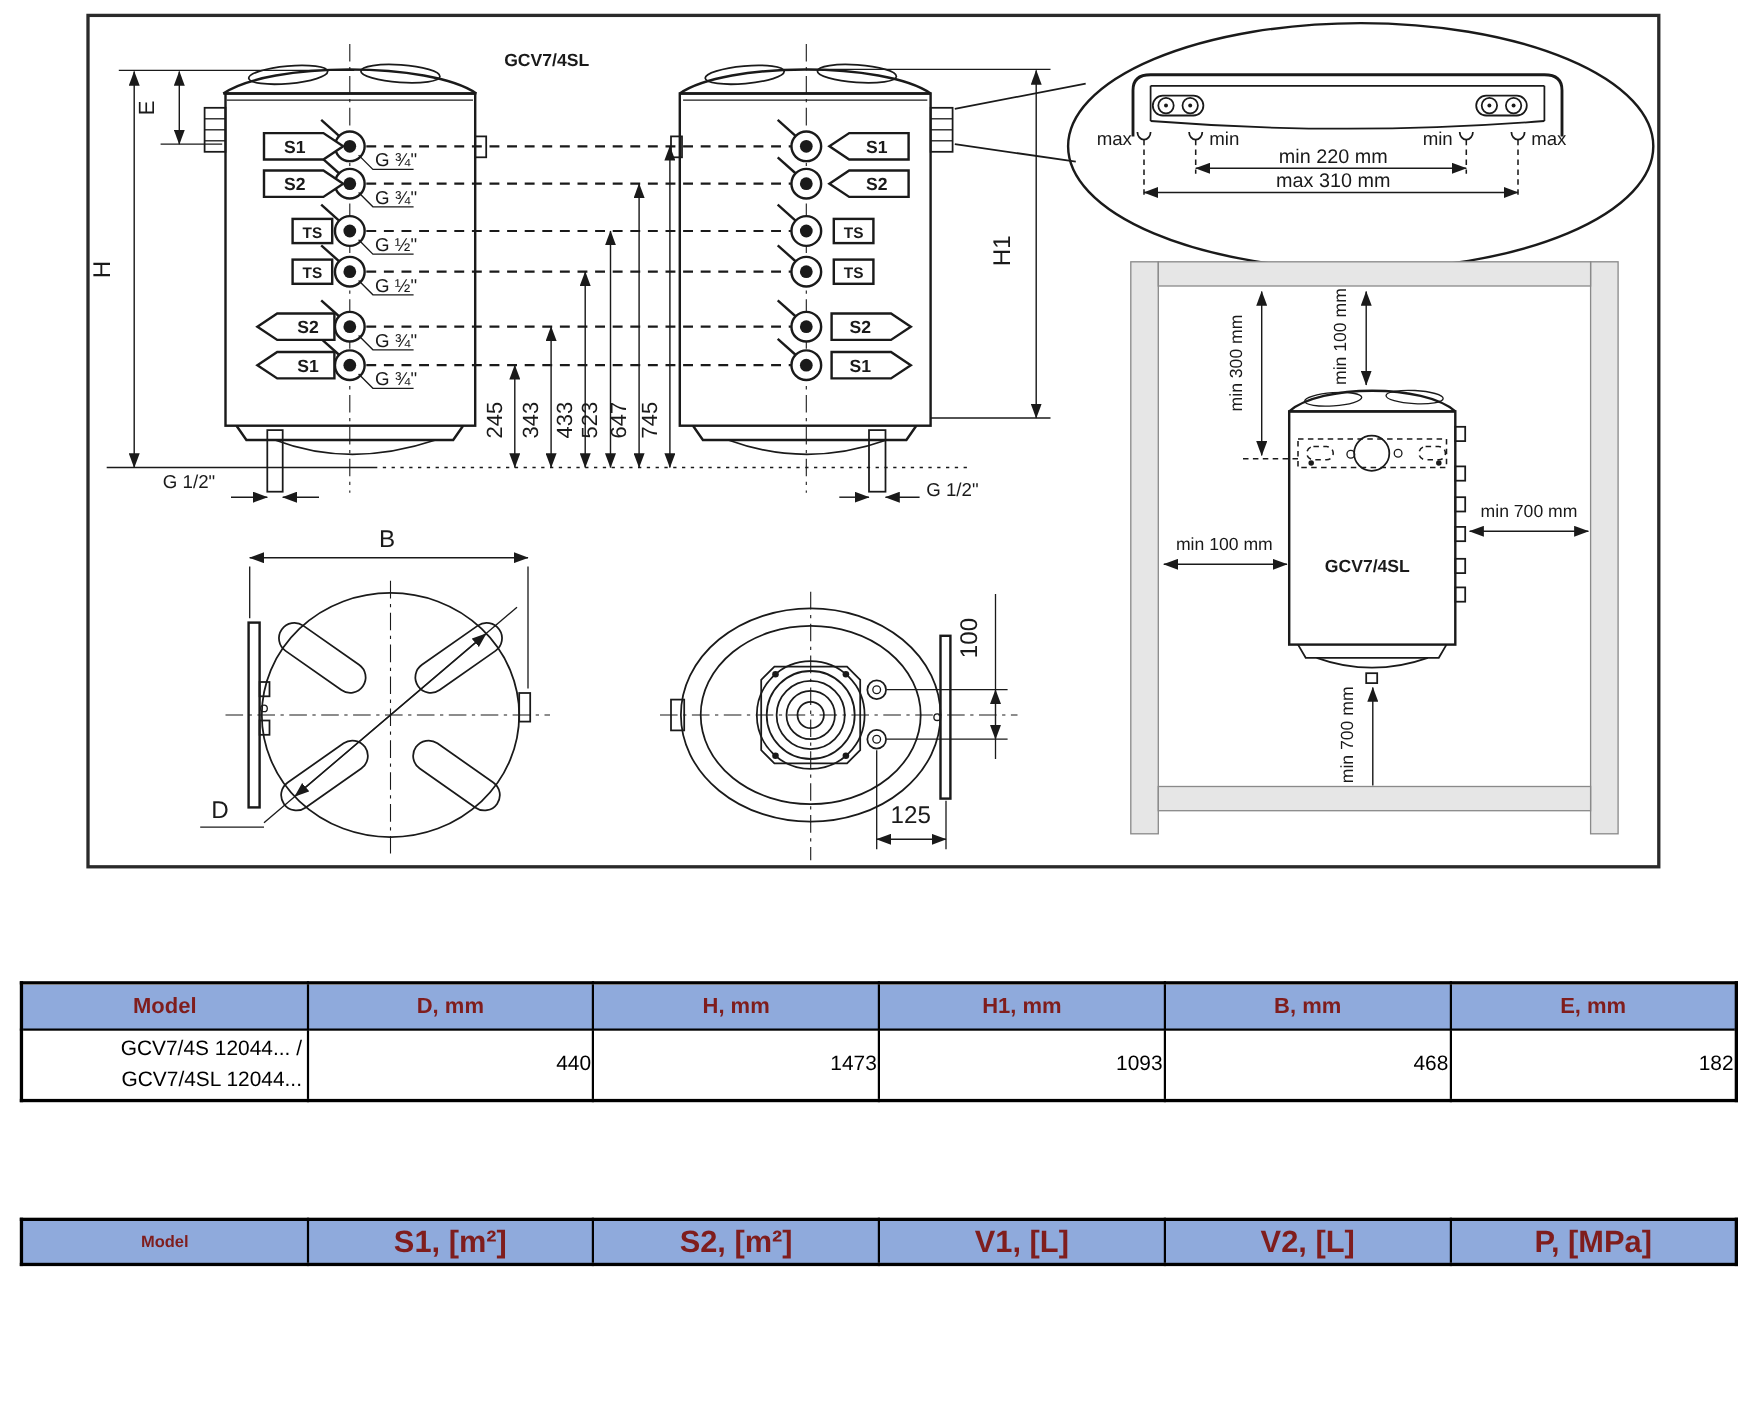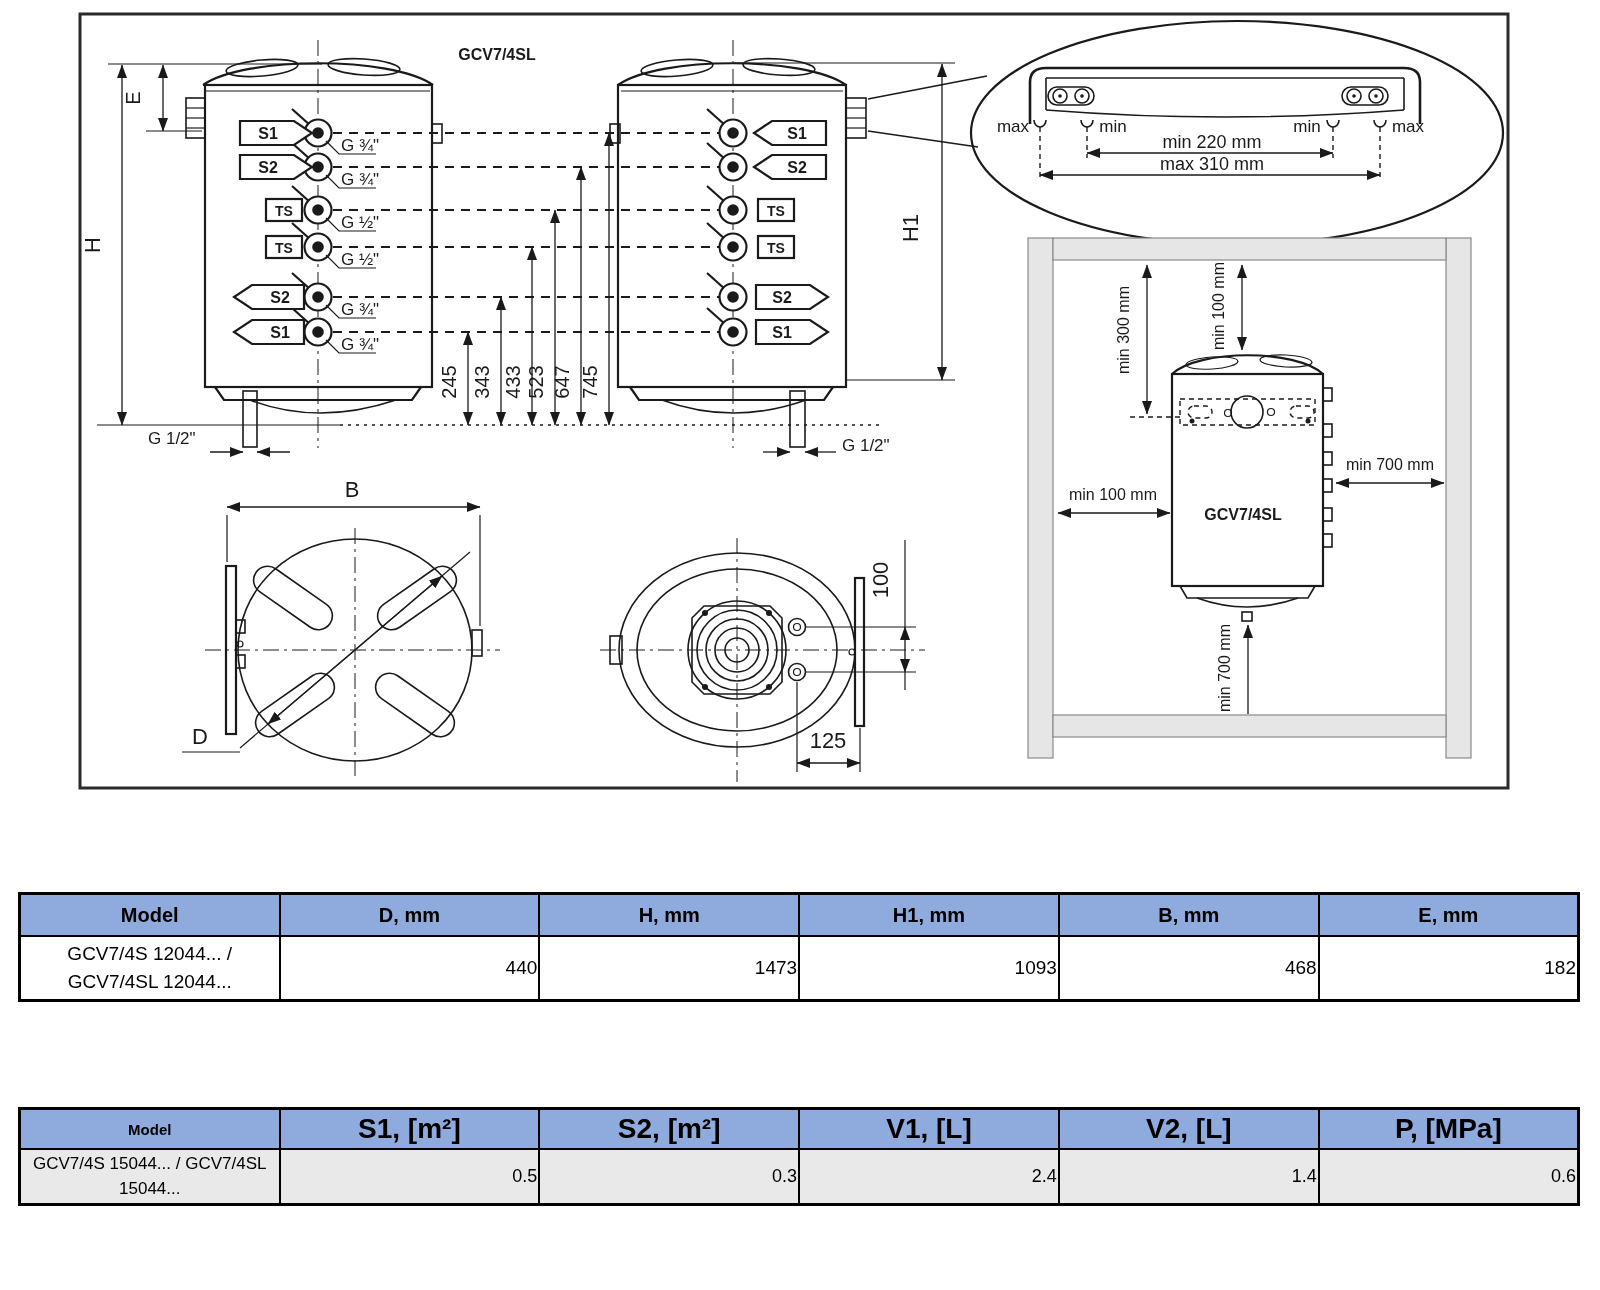--- a/index.html
+++ b/index.html
@@ -19,23 +19,23 @@
   .dim{stroke:#1a1a1a;stroke-width:1.3;fill:none;}
   .wall{fill:#e6e6e6;stroke:#8a8a8a;stroke-width:1.2;}
   .t14{font-size:14px;} .t16{font-size:16px;} .t17{font-size:17px;}
   .t18{font-size:18px;} .t20{font-size:20px;} .t22{font-size:22px;}
   .bold{font-weight:bold;}
   .mid{text-anchor:middle;}
 
   table.spec{position:absolute;left:18px;border-collapse:collapse;table-layout:fixed;
              width:1562px;background:#fff;border:3px solid #000;}
   table.spec th,table.spec td{border:2.5px solid #000;overflow:hidden;}
-  table.spec th{background:#8FAADC;font-weight:bold;color:#000000;text-align:center;}
+  table.spec th{background:#8FAADC;font-weight:bold;color:#7f1d1d;text-align:center;}
   table.spec td.val{text-align:right;vertical-align:middle;}
-  table.spec td.model{text-align:center;vertical-align:middle;padding:2px 4px;line-height:1.5;}
+  table.spec td.model{text-align:right;vertical-align:middle;padding:2px 4px;line-height:1.5;}
   #table1{top:892px;} #table2{top:1107px;}
   #table1 th{height:38px;font-size:20px;}
   #table1 td{height:58px;font-size:19px;}
   #table2 th{height:36px;font-size:28px;}
   #table2 th.small{font-size:15px;}
   #table2 td{height:44px;font-size:18px;}
   #table2 td.model{font-size:17px;line-height:1.45;}
   tr.alt td{background:#E9E9E9;}
 </style>
 </head>
@@ -460,27 +460,16 @@
       </colgroup>
   <tbody>
         <tr>
     <th class="small">Model</th>
     <th>S1, [m²]</th>
     <th>S2, [m²]</th>
     <th>V1, [L]</th>
     <th>V2, [L]</th>
     <th>P, [MPa]</th>
   </tr>
-  <tr class="alt">
-    <td class="model">
-      <span>GCV7/4S 15044... / GCV7/4SL</span><br>
-      <span>15044...</span>
-    </td>
-    <td class="val">0.5</td>
-    <td class="val">0.3</td>
-    <td class="val">2.4</td>
-    <td class="val">1.4</td>
-    <td class="val">0.6</td>
-  </tr>
 </tbody>
     </table>
 
 </div>
 
 </body></html>

